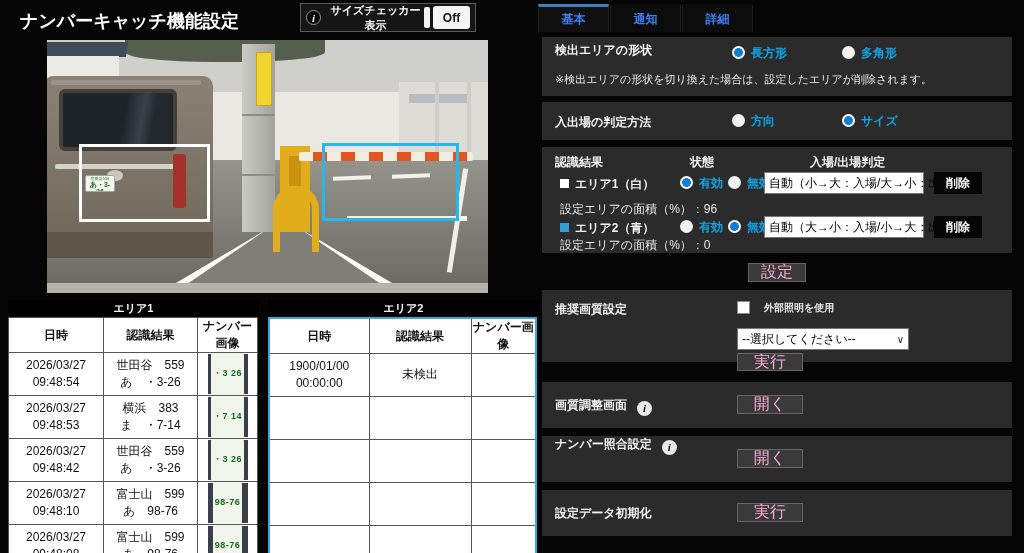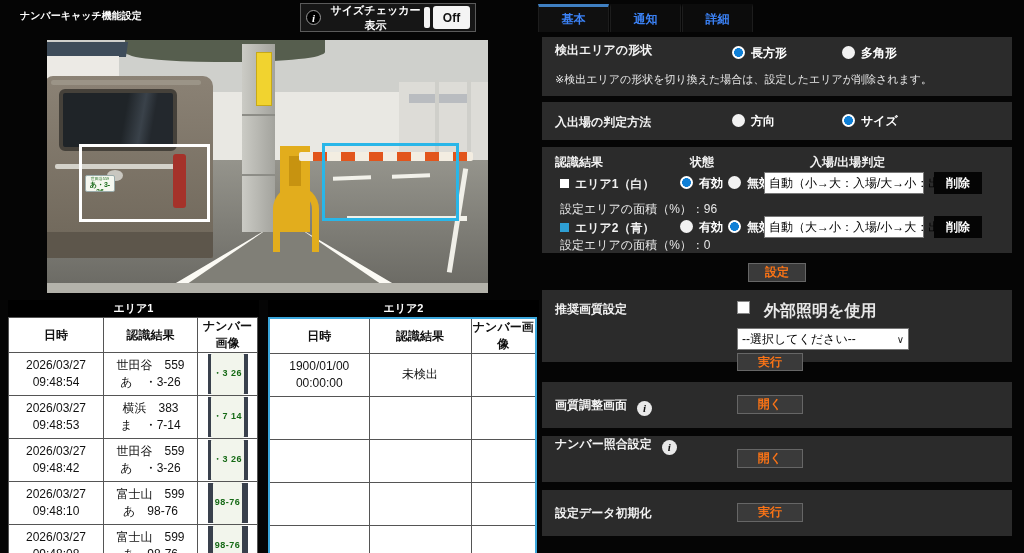--- a/index.html
+++ b/index.html
@@ -1,21 +1,21 @@
 <!DOCTYPE html>
 <html><head>
 <meta charset="utf-8">
 <style>
   * { margin:0; padding:0; box-sizing:border-box; }
   html,body { width:1024px; height:553px; background:#050505; overflow:hidden;
     font-family:"Liberation Sans","DejaVu Sans",sans-serif; }
   #app { position:relative; width:1024px; height:553px; background:#050505; color:#fff; }
 
   
-  .page-title { position:absolute; left:20px; top:9px; font-size:10px; font-weight:bold; color:#fff; }
+  .page-title { position:absolute; left:20px; top:9px; font-size:18px; font-weight:bold; color:#fff; }
   .size-checker { position:absolute; left:300px; top:3px; width:176px; height:29px;
     background:#161616; border:1px solid #5a5a5a; display:flex; align-items:center; padding:0 5px; }
   .info-dark { width:15px; height:15px; border-radius:50%; background:#000; border:1px solid #999;
     color:#fff; font:bold italic 11px "Liberation Serif",serif; display:flex; align-items:center; justify-content:center; flex:0 0 auto; }
   .size-checker .lbl { font-size:11px; font-weight:bold; color:#fff; margin-left:6px; flex:1;text-align:center; }
   .toggle { display:flex; align-items:center; }
   .toggle .knob { width:6px; height:21px; background:#f4f4f4; border-radius:2px; margin-right:3px; }
   .toggle .off { width:37px; height:23px; background:#f4f4f4; border-radius:3px; color:#111;
     font-size:12px; font-weight:bold; display:flex; align-items:center; justify-content:center; }
 
@@ -72,30 +72,30 @@
     background:repeating-linear-gradient(90deg,#f3ede1 0 14px,#e2551c 14px 28px); border-radius:2px; }
   .pv-rect { position:absolute; background:transparent; }
   .pv-rect.white { left:32px; top:104px; width:131px; height:78px; border:3px solid #ffffff; }
   .pv-rect.cyan  { left:275px; top:103px; width:137px; height:78px; border:3px solid #29b6e8; }
 
   
   .sec { position:absolute; left:542px; width:470px; background:#2b2b2b; }
   .sec .slabel { position:absolute; left:13px; font-size:12px; font-weight:bold; color:#f2f2f2; white-space:nowrap; }
   .radio { display:inline-block; width:13px; height:13px; border-radius:50%; background:#f2f2f2; vertical-align:-2px; }
   .radio.sel { background:radial-gradient(circle,#0f7fd6 0 4.2px,#fff 4.6px); }
-  .ropt { position:absolute; font-size:12px; color:#ffffff; white-space:nowrap; }
+  .ropt { position:absolute; font-size:12px; color:#0ea5e9; white-space:nowrap; }
   .ropt .rlbl { margin-left:6px; font-weight:bold; }
   .note { position:absolute; left:13px; font-size:11px; color:#e8e8e8; white-space:nowrap; }
   .selectbox { position:absolute; height:22px; background:#fff; border:1px solid #777; color:#000;
     font-size:12px; display:flex; align-items:center; padding:0 4px; white-space:nowrap; }
   .selectbox .chev { margin-left:auto; font-size:10px; color:#222; padding-left:4px; }
   .btn-dark { position:absolute; background:#050505; color:#fff; border:1px solid #050505;
     font-size:12px; font-weight:bold; display:flex; align-items:center; justify-content:center; }
-  .btn-gray { position:absolute; background:#3a3a3a; color:#f97316; border:1px solid #666;
-    font-size:12px; font-weight:bold; display:flex; align-items:center; justify-content:center; }
+  .btn-gray { position:absolute; background:#3a3a3a; color:#f9a8d4; border:1px solid #666;
+    font-size:16px; font-weight:normal; display:flex; align-items:center; justify-content:center; }
   .sw { display:inline-block; width:9px; height:9px; vertical-align:0px; margin-right:6px; }
   .sw-white { background:#ffffff; }
   .sw-blue { background:#2e9fd4; }
   .arealbl { position:absolute; font-size:12px; font-weight:bold; color:#f2f2f2; white-space:nowrap; }
   .checkbox { position:absolute; width:13px; height:13px; background:#fff; border:1px solid #888; }
   .info-light { display:inline-flex; width:15px; height:15px; border-radius:50%; background:#e9e9e9; color:#111;
     font:bold italic 11px "Liberation Serif",serif; align-items:center; justify-content:center; vertical-align:-3px; margin-left:10px; }
 
   
   .tblwrap { position:absolute; top:300px; }
@@ -239,21 +239,21 @@
     </div>
     <div class="btn-dark" style="left:392px; top:69px; width:48px; height:22px;">削除</div>
     <div class="note" style="left:18px; top:90px; font-size:12px;">設定エリアの面積（%）：0</div>
   </div>
 
   <div class="btn-gray" style="left:748px; top:263px; width:58px; height:19px;">設定</div>
 
   <div class="sec" style="top:290px; height:72px;">
     <div class="slabel" style="top:11px;">推奨画質設定</div>
     <div class="checkbox" style="left:195px; top:11px;"></div>
-    <div class="note" style="left:222px; top:11px; font-size:16px; font-weight:bold;">外部照明を使用</div>
+    <div class="note" style="left:222px; top:11px; font-size:10px; font-weight:bold;">外部照明を使用</div>
     <div class="selectbox" style="left:195px; top:38px; width:172px;">
       <span>--選択してください--</span>
         <span class="chev">∨</span>
     </div>
     <div class="btn-gray" style="left:195px; top:63px; width:66px; height:18px;">実行</div>
   </div>
 
   <div class="sec" style="top:382px; height:46px;">
     <div class="slabel" style="top:15px;">
       <span>画質調整画面</span><span class="info-light">i</span>

